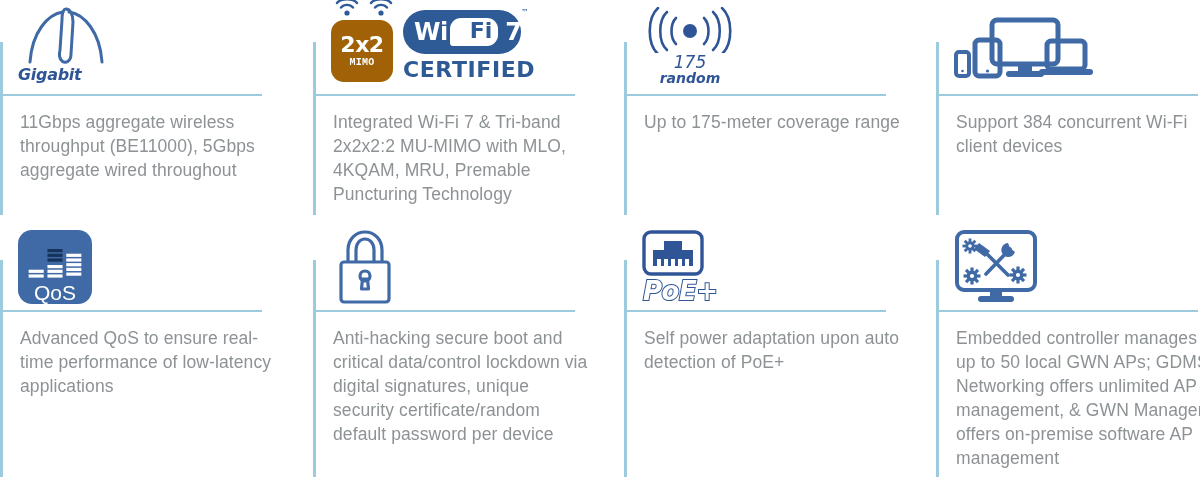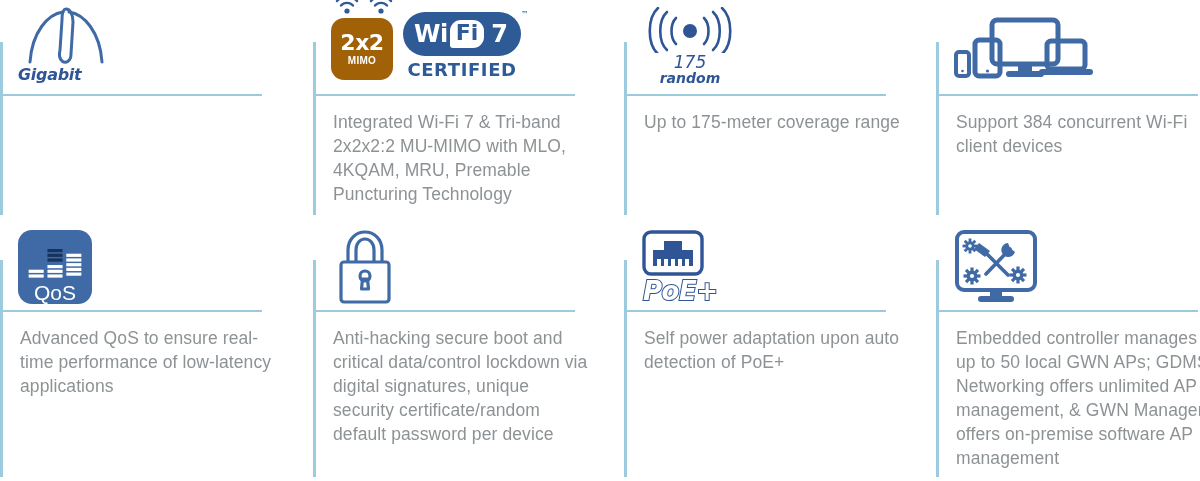--- a/index.html
+++ b/index.html
@@ -103,21 +103,21 @@
     justify-content: center;
   }
   .mimo-badge .m2x2 {
     font-family: "DejaVu Sans", sans-serif;
     font-weight: bold;
     font-size: 22px;
     line-height: 22px;
     letter-spacing: -0.5px;
   }
   .mimo-badge .mlabel {
-    font-family: Liberation Sans, sans-serif;
+    font-family: Liberation Mono, monospace;
     font-weight: bold;
     font-size: 10px;
     line-height: 12px;
     letter-spacing: 0.3px;
     margin-top: 1px;
   }
   .mimo-antennas {
     position: absolute;
     top: -24px; left: 4px;
     display: flex; gap: 10px;
@@ -143,21 +143,21 @@
     letter-spacing: -0.5px;
   }
   .wifi-pill .wf-bubble {
     position: relative;
     background: #ffffff;
     color: #2e5a96;
     font-family: "DejaVu Sans", sans-serif;
     font-weight: bold;
     font-size: 22px;
     border-radius: 11px 11px 11px 3px;
-    padding: 0px 6px 2px 6px;
+    padding: 0px 6px 2px 20px;
     margin-left: 2px;
     line-height: 26px;
   }
   .wifi-pill .wf-seven {
     color: #ffffff;
     font-family: "DejaVu Sans", sans-serif;
     font-weight: bold;
     font-size: 24px;
     margin-left: 7px;
   }
@@ -166,21 +166,21 @@
     right: -8px; top: -2px;
     font-family: "DejaVu Sans", sans-serif;
     font-size: 8px;
     color: #2e5a96;
   }
   .wifi-certified {
     text-align: center;
     margin-top: 3px;
     font-family: "DejaVu Sans", sans-serif;
     font-weight: bold;
-    font-size: 18px;
+    font-size: 22px;
     letter-spacing: 0.6px;
     color: #2e5a96;
   }
 
   
   .meters { position: relative; width: 96px; text-align: center; }
   .meters .mt-num {
     font-family: "DejaVu Sans", sans-serif;
     font-weight: normal;
     font-style: italic;
@@ -248,20 +248,21 @@
     <div class="icon-wrap">
       <div class="gigabit">
         <svg width="96" height="62" viewBox="0 0 96 62" aria-hidden="true">
           <path d="M12 56 C14 26, 30 8, 45 6" fill="none" stroke="#3f6aa5" stroke-width="3" stroke-linecap="round"></path>
           <path d="M84 56 C82 26, 66 8, 51 6" fill="none" stroke="#3f6aa5" stroke-width="3" stroke-linecap="round"></path>
           <path d="M48 3 C52 3, 55 8, 55 16 L53 48 C53 55, 48 58, 44 55 C41 52, 41 48, 42 44 L44 14 C44 7, 45 3, 48 3 Z" fill="none" stroke="#3f6aa5" stroke-width="3" stroke-linejoin="round"></path>
         </svg>
         <div class="gtext">Gigabit</div>
       </div>
     </div>
+    <div class="desc">11Gbps aggregate wireless throughput (BE11000), 5Gbps aggregate wired throughout</div>
   </div>
 
   <div class="cell c2 r1">
     <div class="vrule"></div>
     <div class="hrule"></div>
     <div class="icon-wrap">
       <div class="mimo-group">
         <div style="position:relative;">
           <div class="mimo-antennas">
             <svg width="24" height="22" viewBox="0 0 24 22" aria-hidden="true">

